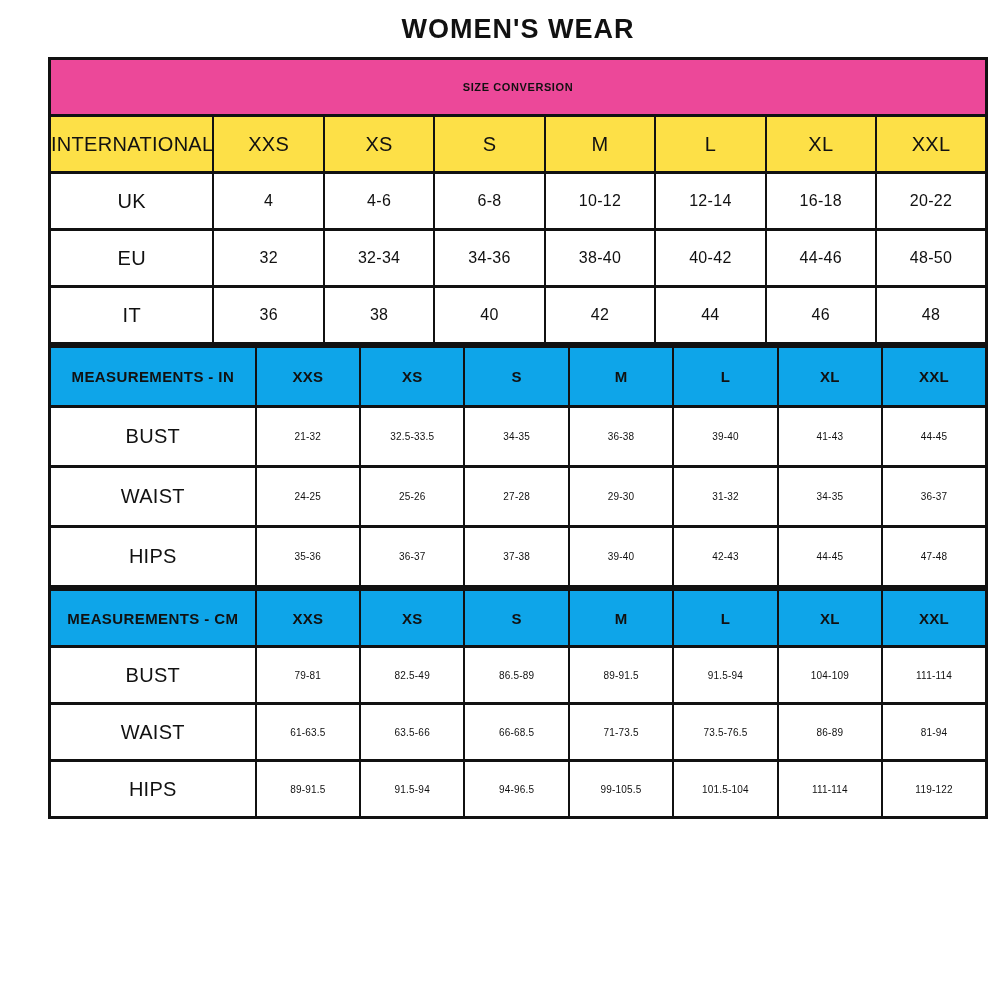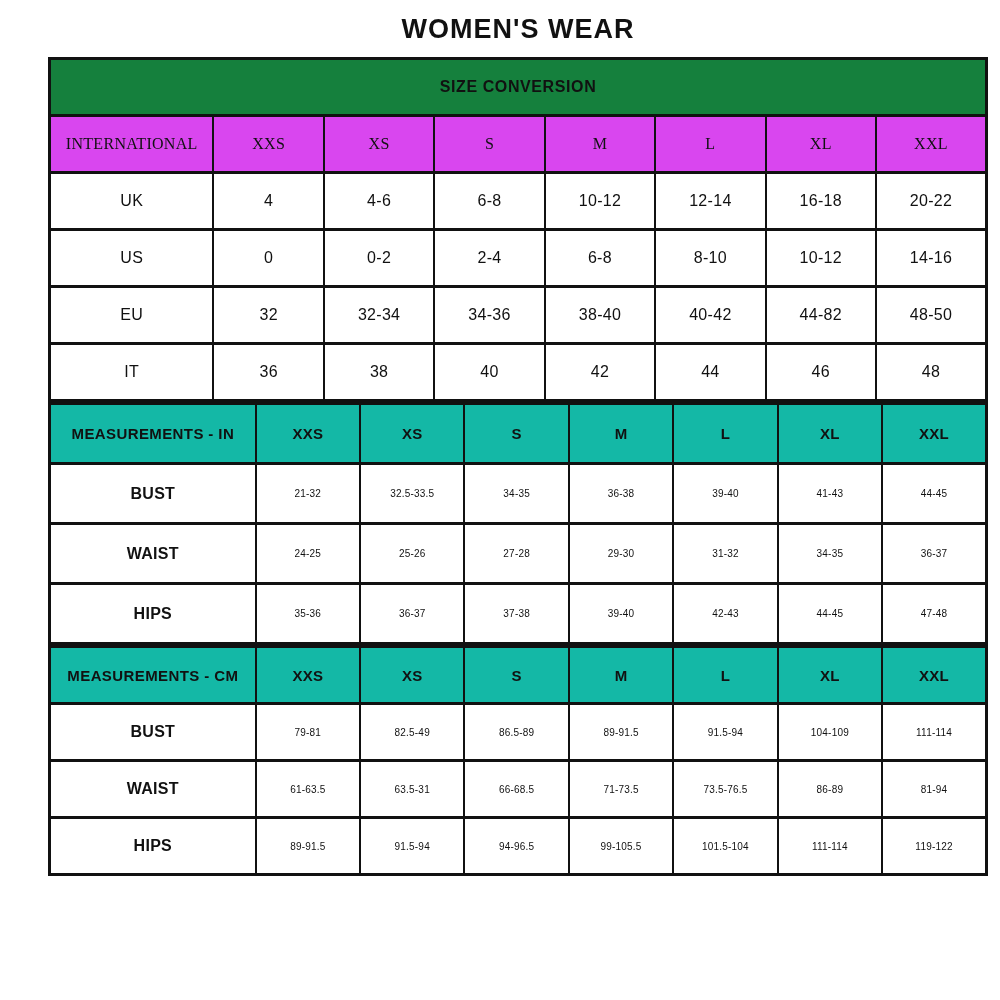--- a/index.html
+++ b/index.html
@@ -31,44 +31,44 @@
     border-color: #111111;
     border-width: 3px 2px;
     text-align: center;
     vertical-align: middle;
     background: #ffffff;
     letter-spacing: 0.3px;
   }
   
   .t1 .banner {
     height: 48px;
-    background: #15803d;
-    font-size: 16px;
+    background: #ec4899;
+    font-size: 11px;
     font-weight: 700;
     letter-spacing: 0.6px;
     text-align: center;
   }
   
-  .t1 .col-head-row th { height: 57px; background: #d946ef; font-weight: 500; font-size: 16px; font-family: Liberation Serif, serif; }
+  .t1 .col-head-row th { height: 57px; background: #fde047; font-weight: 500; font-size: 20px; }
   .t1 tr { height: 57px; }
-  .t1 .row-label { font-weight: 400; font-size: 16px; }
+  .t1 .row-label { font-weight: 400; font-size: 20px; }
   .t1 .value-cell { font-weight: 400; font-size: 16px; }
   
   .t2 { margin-top: 12px; }
   .t3 { margin-top: 11px; }
   .t2 .col-head-row th, .t3 .col-head-row th {
     height: 50px;
-    background: #14b8a6;
+    background: #0ea5e9;
     font-weight: 700;
     font-size: 15px;
   }
   .t2 .corner-head, .t3 .corner-head { font-size: 16px; letter-spacing: 0.4px; }
   .t2 tr, .t3 tr { height: 60px; }
   .t3 tr { height: 57px; }
-  .t2 .row-label, .t3 .row-label { font-weight: 700; font-size: 16px; }
+  .t2 .row-label, .t3 .row-label { font-weight: 400; font-size: 20px; }
   .t2 .value-cell, .t3 .value-cell { font-weight: 400; font-size: 10px; letter-spacing: 0.2px; }
 </style>
 </head>
 <body>
 
 <div class="page">
 
   <div class="page-title">WOMEN'S WEAR</div>
 
   <table class="tbl t1">
@@ -102,37 +102,27 @@
           <th class="row-label">UK</th>
           <td class="value-cell">4</td>
           <td class="value-cell">4-6</td>
           <td class="value-cell">6-8</td>
           <td class="value-cell">10-12</td>
           <td class="value-cell">12-14</td>
           <td class="value-cell">16-18</td>
           <td class="value-cell">20-22</td>
         </tr>
         <tr>
-          <th class="row-label">US</th>
-          <td class="value-cell">0</td>
-          <td class="value-cell">0-2</td>
-          <td class="value-cell">2-4</td>
-          <td class="value-cell">6-8</td>
-          <td class="value-cell">8-10</td>
-          <td class="value-cell">10-12</td>
-          <td class="value-cell">14-16</td>
-        </tr>
-        <tr>
           <th class="row-label">EU</th>
           <td class="value-cell">32</td>
           <td class="value-cell">32-34</td>
           <td class="value-cell">34-36</td>
           <td class="value-cell">38-40</td>
           <td class="value-cell">40-42</td>
-          <td class="value-cell">44-82</td>
+          <td class="value-cell">44-46</td>
           <td class="value-cell">48-50</td>
         </tr>
         <tr>
           <th class="row-label">IT</th>
           <td class="value-cell">36</td>
           <td class="value-cell">38</td>
           <td class="value-cell">40</td>
           <td class="value-cell">42</td>
           <td class="value-cell">44</td>
           <td class="value-cell">46</td>
@@ -224,21 +214,21 @@
           <td class="value-cell">82.5-49</td>
           <td class="value-cell">86.5-89</td>
           <td class="value-cell">89-91.5</td>
           <td class="value-cell">91.5-94</td>
           <td class="value-cell">104-109</td>
           <td class="value-cell">111-114</td>
         </tr>
         <tr>
           <th class="row-label">WAIST</th>
           <td class="value-cell">61-63.5</td>
-          <td class="value-cell">63.5-31</td>
+          <td class="value-cell">63.5-66</td>
           <td class="value-cell">66-68.5</td>
           <td class="value-cell">71-73.5</td>
           <td class="value-cell">73.5-76.5</td>
           <td class="value-cell">86-89</td>
           <td class="value-cell">81-94</td>
         </tr>
         <tr>
           <th class="row-label">HIPS</th>
           <td class="value-cell">89-91.5</td>
           <td class="value-cell">91.5-94</td>

